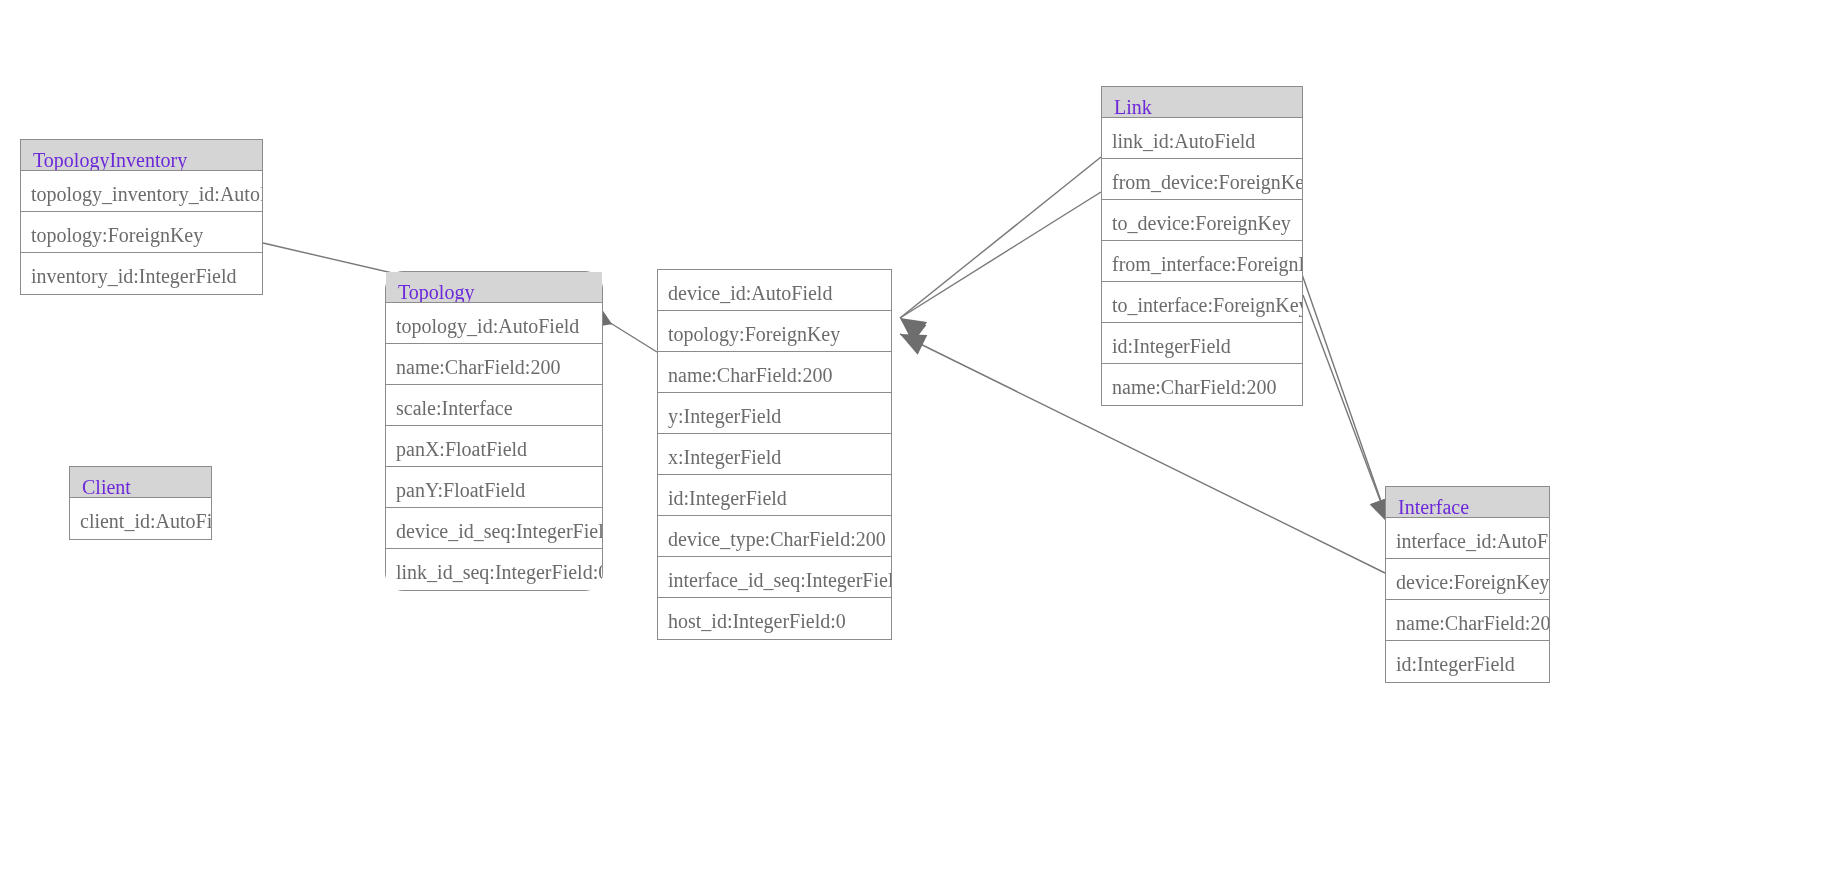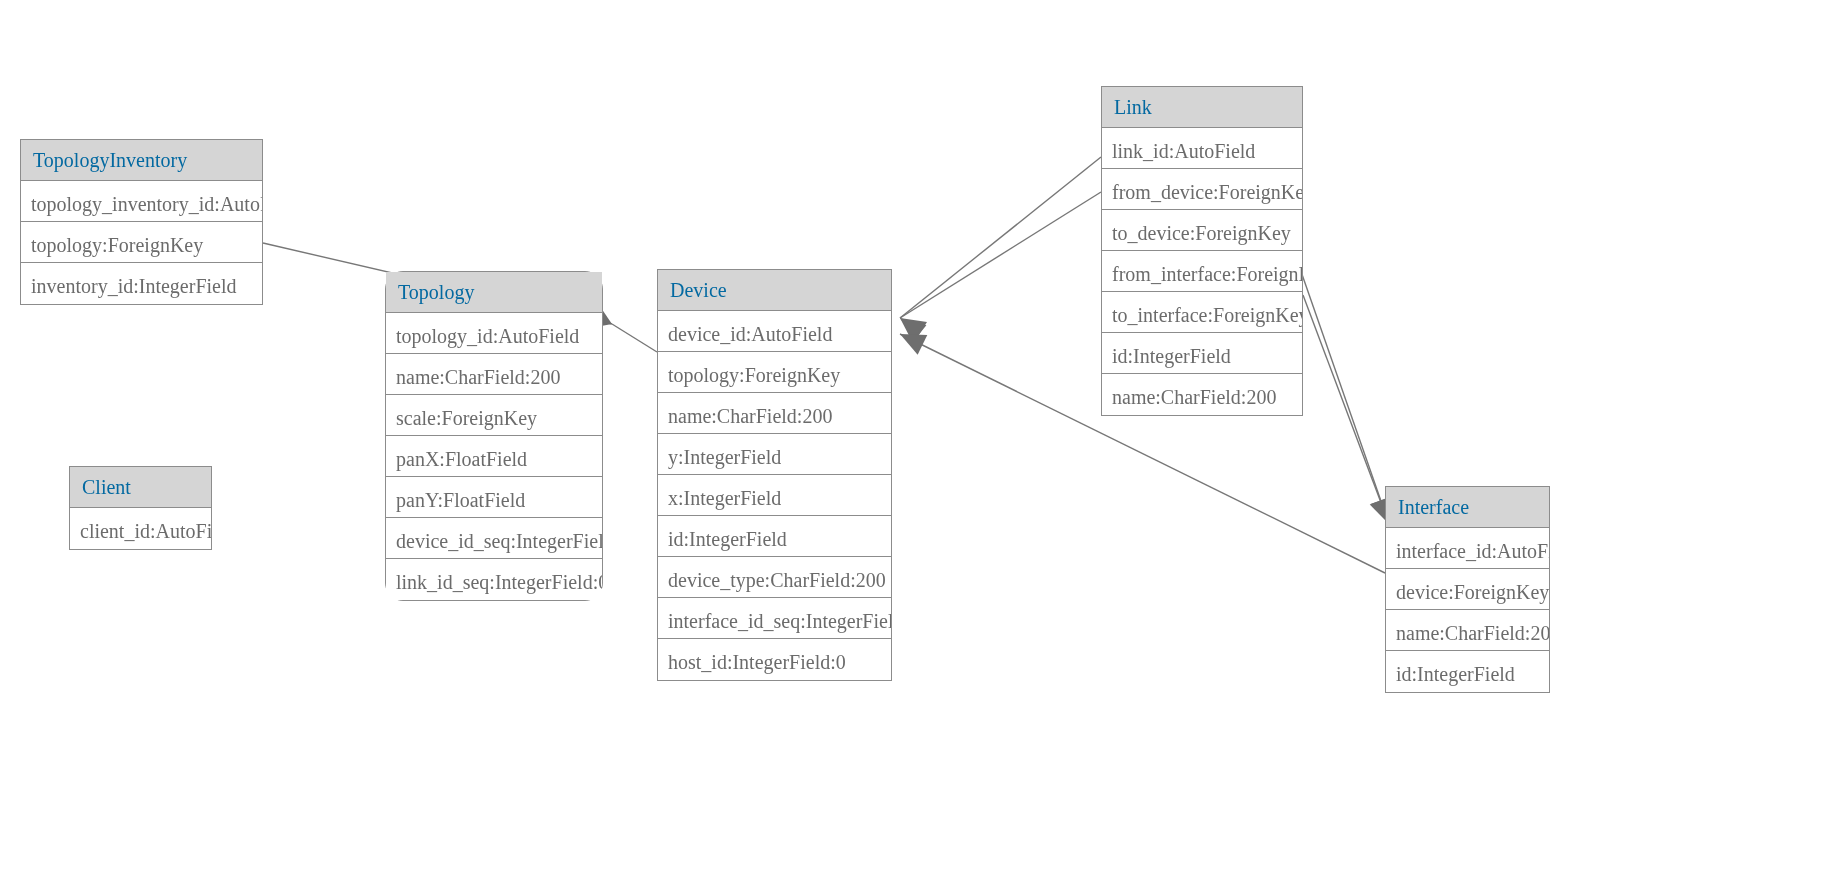--- a/index.html
+++ b/index.html
@@ -37,27 +37,27 @@
   .entity {
     position: absolute;
     box-sizing: border-box;
     background: #ffffff;
     border: 1px solid #8c8c8c;
     z-index: 2;
   }
 
   .entity-header {
     box-sizing: border-box;
-    height: 41px;
+    height: 31px;
     line-height: 41px;
     background: #d5d5d5;
     border-bottom: 1px solid #8c8c8c;
     padding: 0 0 0 12px;
     font-size: 20px;
-    color: #0369a1;
+    color: #6d28d9;
     white-space: nowrap;
     overflow: hidden;
   }
 
   .entity-row {
     box-sizing: border-box;
     height: 41px;
     line-height: 41px;
     border-bottom: 1px solid #8c8c8c;
     padding: 3px 0 0 10px;
@@ -107,29 +107,28 @@
 
   <div class="entity" style="left:69px; top:452px; width:143px;margin-top:14px;">
     <div class="entity-header">Client</div>
     <div class="entity-row">client_id:AutoField</div>
   </div>
 
   <div class="entity" style="left:385px; top:271px; width:218px;border-radius:18px;">
     <div class="entity-header">Topology</div>
     <div class="entity-row">topology_id:AutoField</div>
     <div class="entity-row">name:CharField:200</div>
-    <div class="entity-row">scale:ForeignKey</div>
+    <div class="entity-row">scale:Interface</div>
     <div class="entity-row">panX:FloatField</div>
     <div class="entity-row">panY:FloatField</div>
     <div class="entity-row">device_id_seq:IntegerField:0</div>
     <div class="entity-row">link_id_seq:IntegerField:0</div>
   </div>
 
   <div class="entity" style="left:657px; top:269px; width:235px;">
-    <div class="entity-header">Device</div>
     <div class="entity-row">device_id:AutoField</div>
     <div class="entity-row">topology:ForeignKey</div>
     <div class="entity-row">name:CharField:200</div>
     <div class="entity-row">y:IntegerField</div>
     <div class="entity-row">x:IntegerField</div>
     <div class="entity-row">id:IntegerField</div>
     <div class="entity-row">device_type:CharField:200</div>
     <div class="entity-row">interface_id_seq:IntegerField:0</div>
     <div class="entity-row">host_id:IntegerField:0</div>
   </div>

